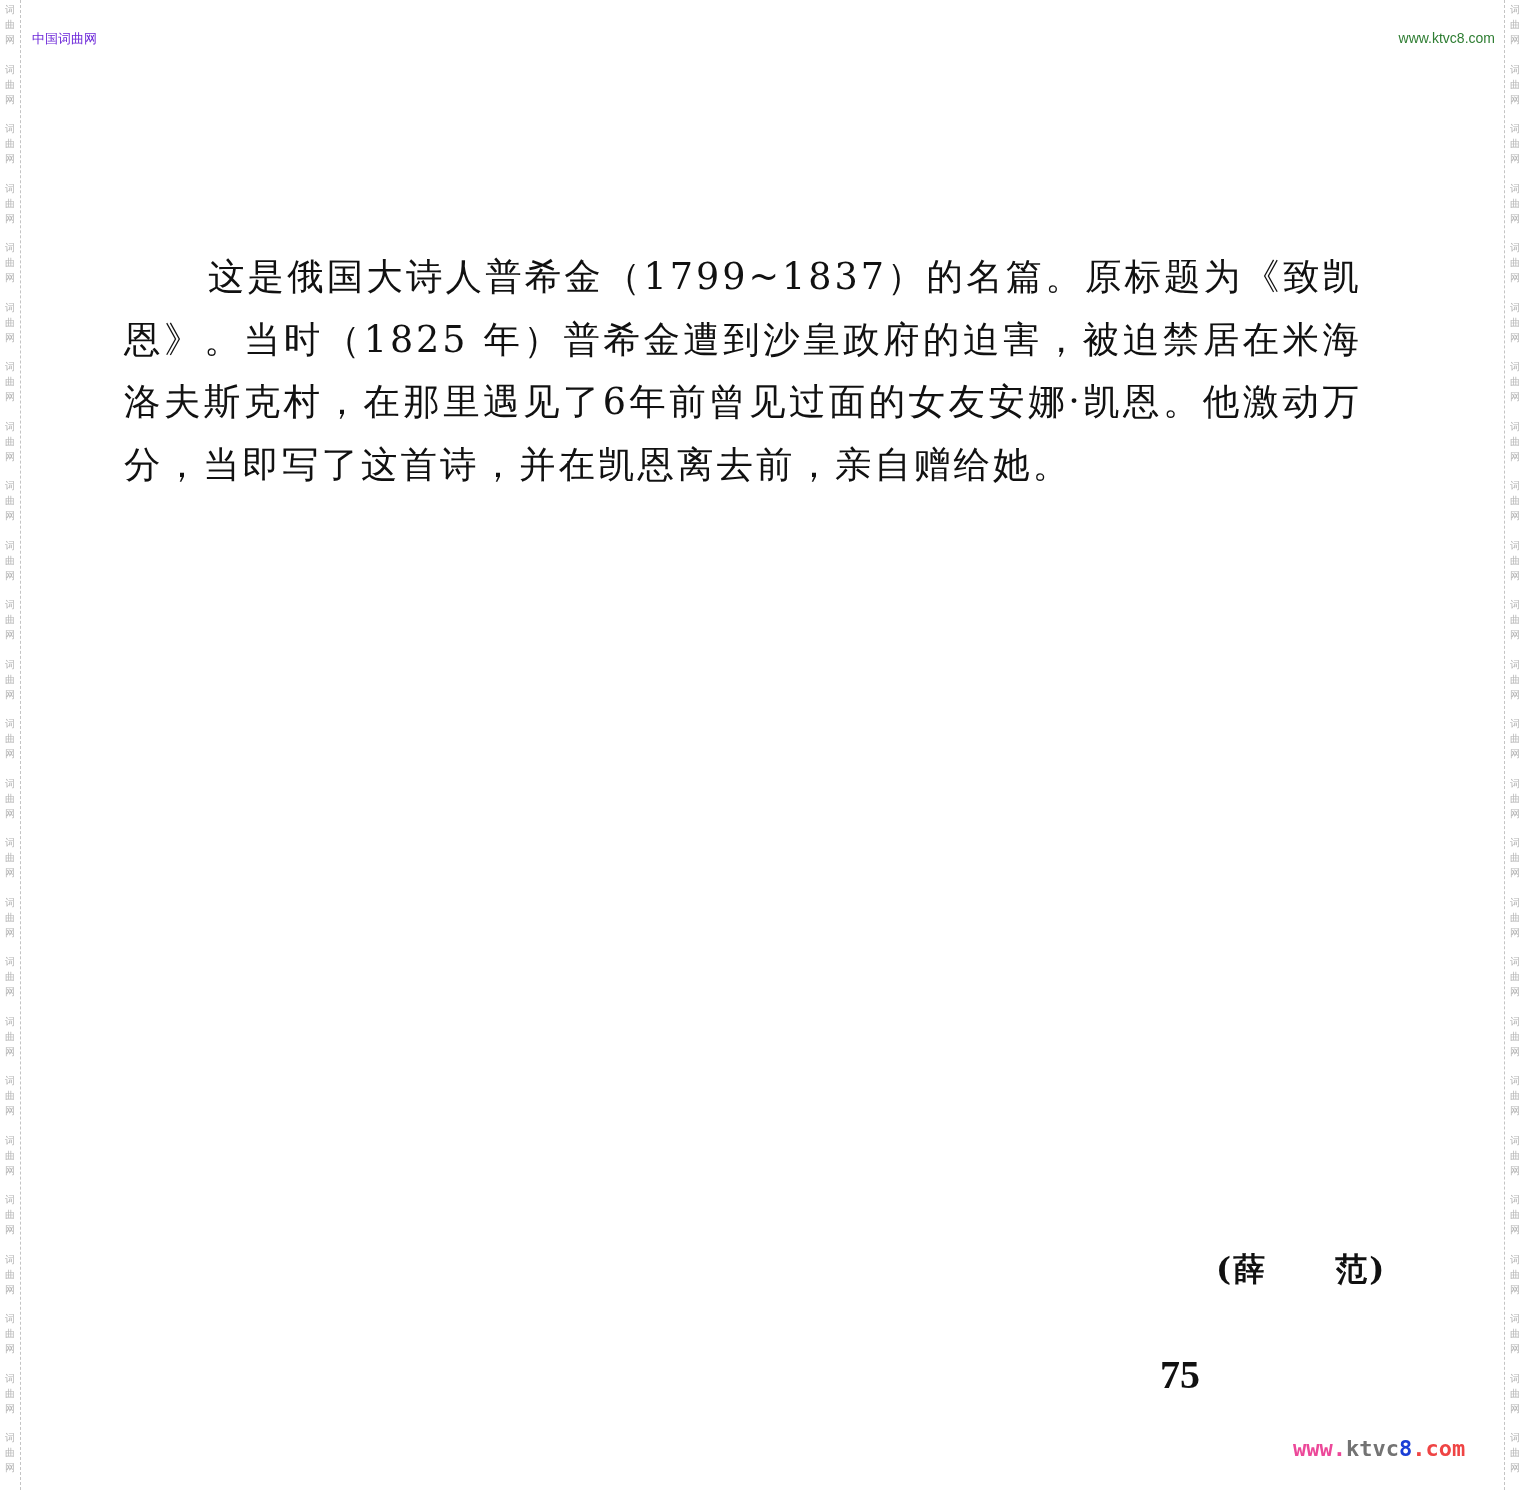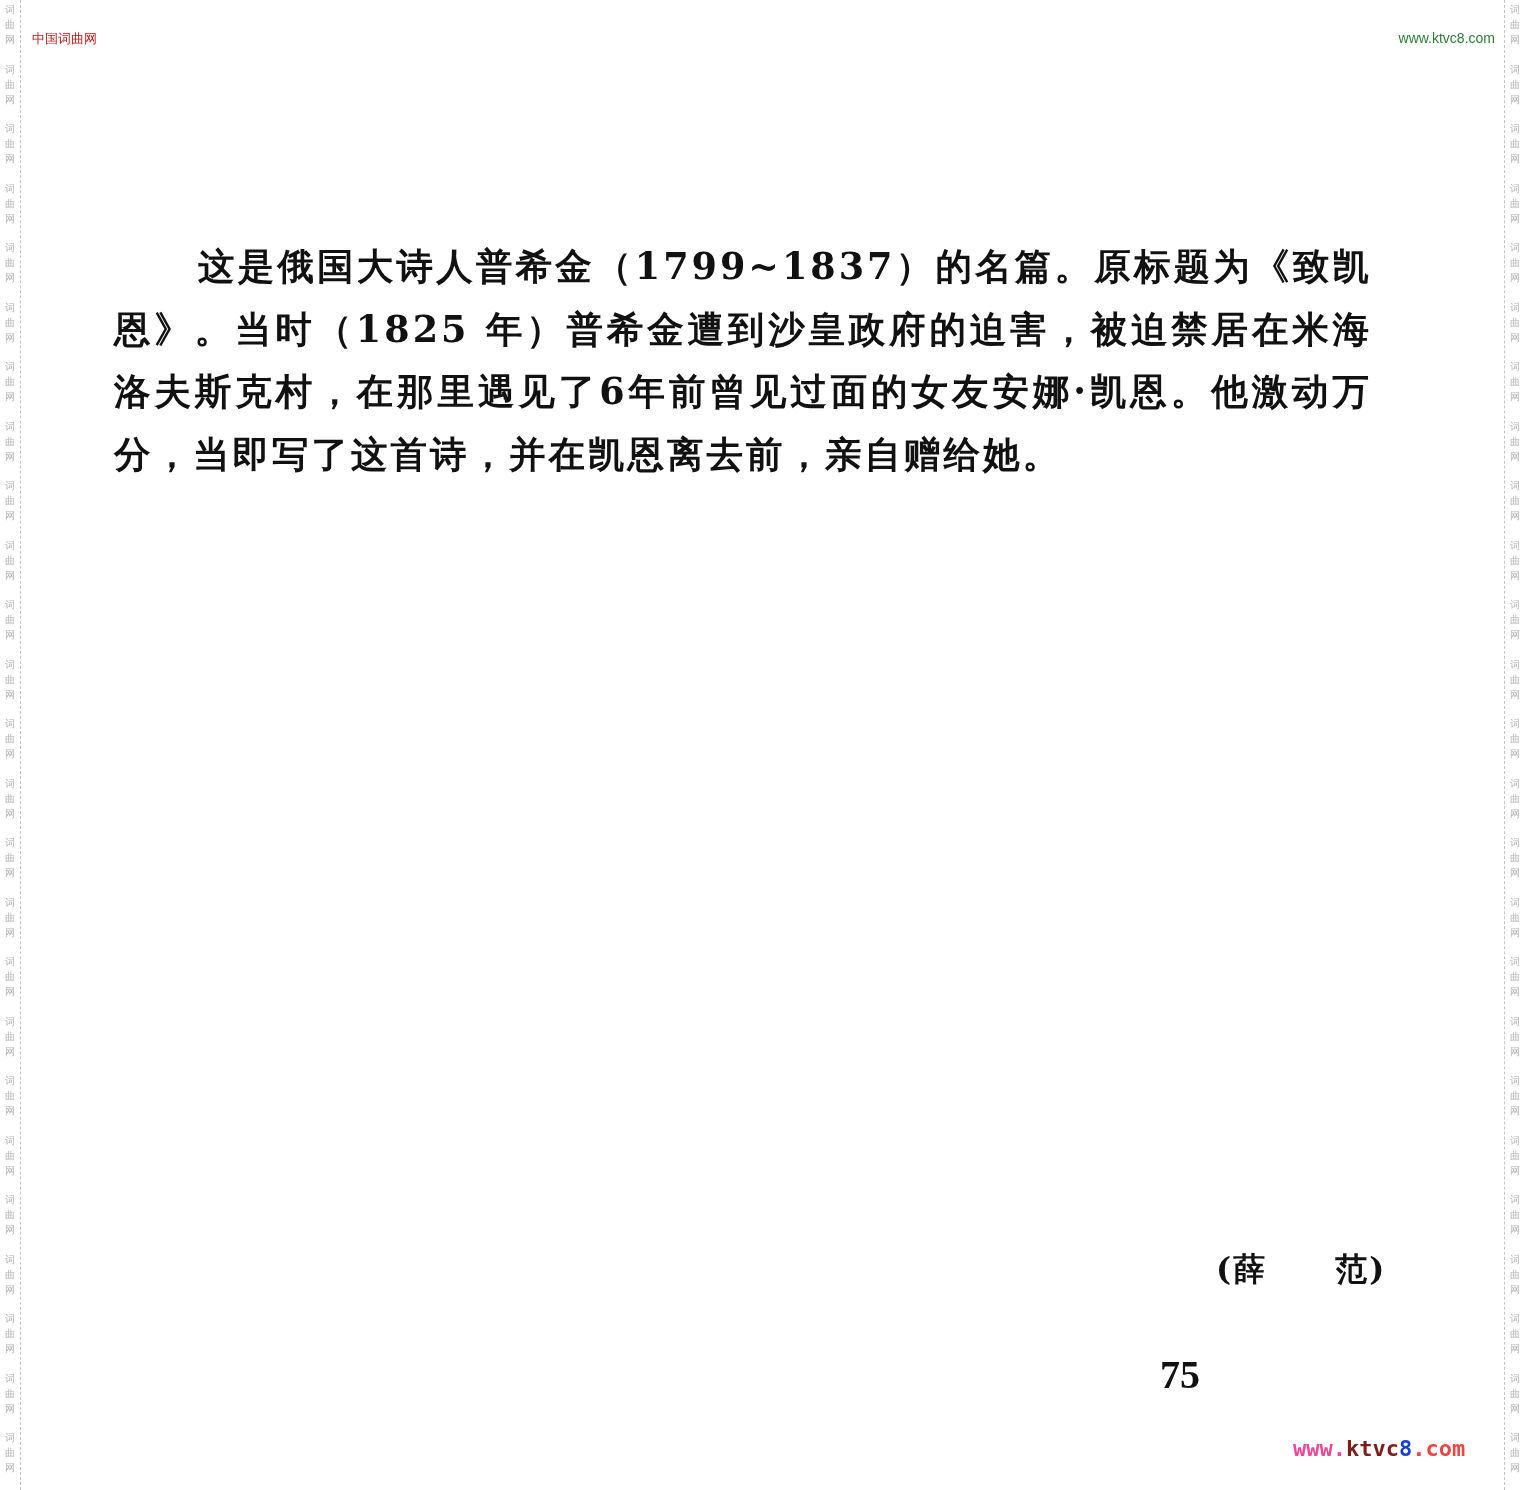--- a/index.html
+++ b/index.html
@@ -15,48 +15,48 @@
   }
   .side-strip.left { left: 0; border-right: 1px dashed #c4c4c4; width: 21px; }
   .side-strip.right { right: 0; border-left: 1px dashed #c4c4c4; width: 21px; left: auto; }
   .strip-group {
     height: 60px; display: flex; flex-direction: column; align-items: center;
     font-family: "DejaVu Sans", sans-serif; font-size: 10px; line-height: 15px;
     color: #b5b5b5;
   }
   .top-left-brand {
     position: absolute; left: 32px; top: 30px;
-    font-family: Liberation Serif, serif; font-size: 13px; color: #b91c1c;
+    font-family: Liberation Serif, serif; font-size: 13px; color: #6d28d9;
   }
   .top-right-brand {
     position: absolute; right: 30px; top: 30px;
     font-family: "Liberation Sans", sans-serif; font-size: 14px; color: #2e7d32;
   }
   .article {
     position: absolute; left: 112px; top: 234px; width: 1262px;
     font-size: 36.5px; line-height: 62.5px; letter-spacing: 3px;
   }
-  .article p { margin: 2px; text-align: justify; text-align-last: left; font-weight: bold; }
+  .article p { margin: 12px; text-align: justify; text-align-last: left; }
   .article p.indent { text-indent: 84px; }
   .signature {
     position: absolute; left: 1216px; top: 1248px;
     font-size: 32px; font-weight: bold; letter-spacing: 2px;
     white-space: pre;
   }
   .page-number {
     position: absolute; left: 1160px; top: 1345px;
     font-family: "Liberation Serif", serif; font-size: 40px; font-weight: bold; margin-top: 6px;
   }
   .bottom-brand {
     position: absolute; left: 1293px; top: 1436px;
     font-family: "DejaVu Sans Mono", monospace; font-size: 22px; font-weight: bold;
     letter-spacing: 0px;
   }
   .bottom-brand .www { color: #ec4899; }
-  .bottom-brand .k { color: #7f1d1d; }
+  .bottom-brand .k { color: #737373; }
   .bottom-brand .eight { color: #1a3fd6; }
   .bottom-brand .com { color: #ef4444; }
 </style>
 </head>
 <body>
 
 <div class="side-strip left">
     <div class="strip-group">
       <span>词</span>
       <span>曲</span>

